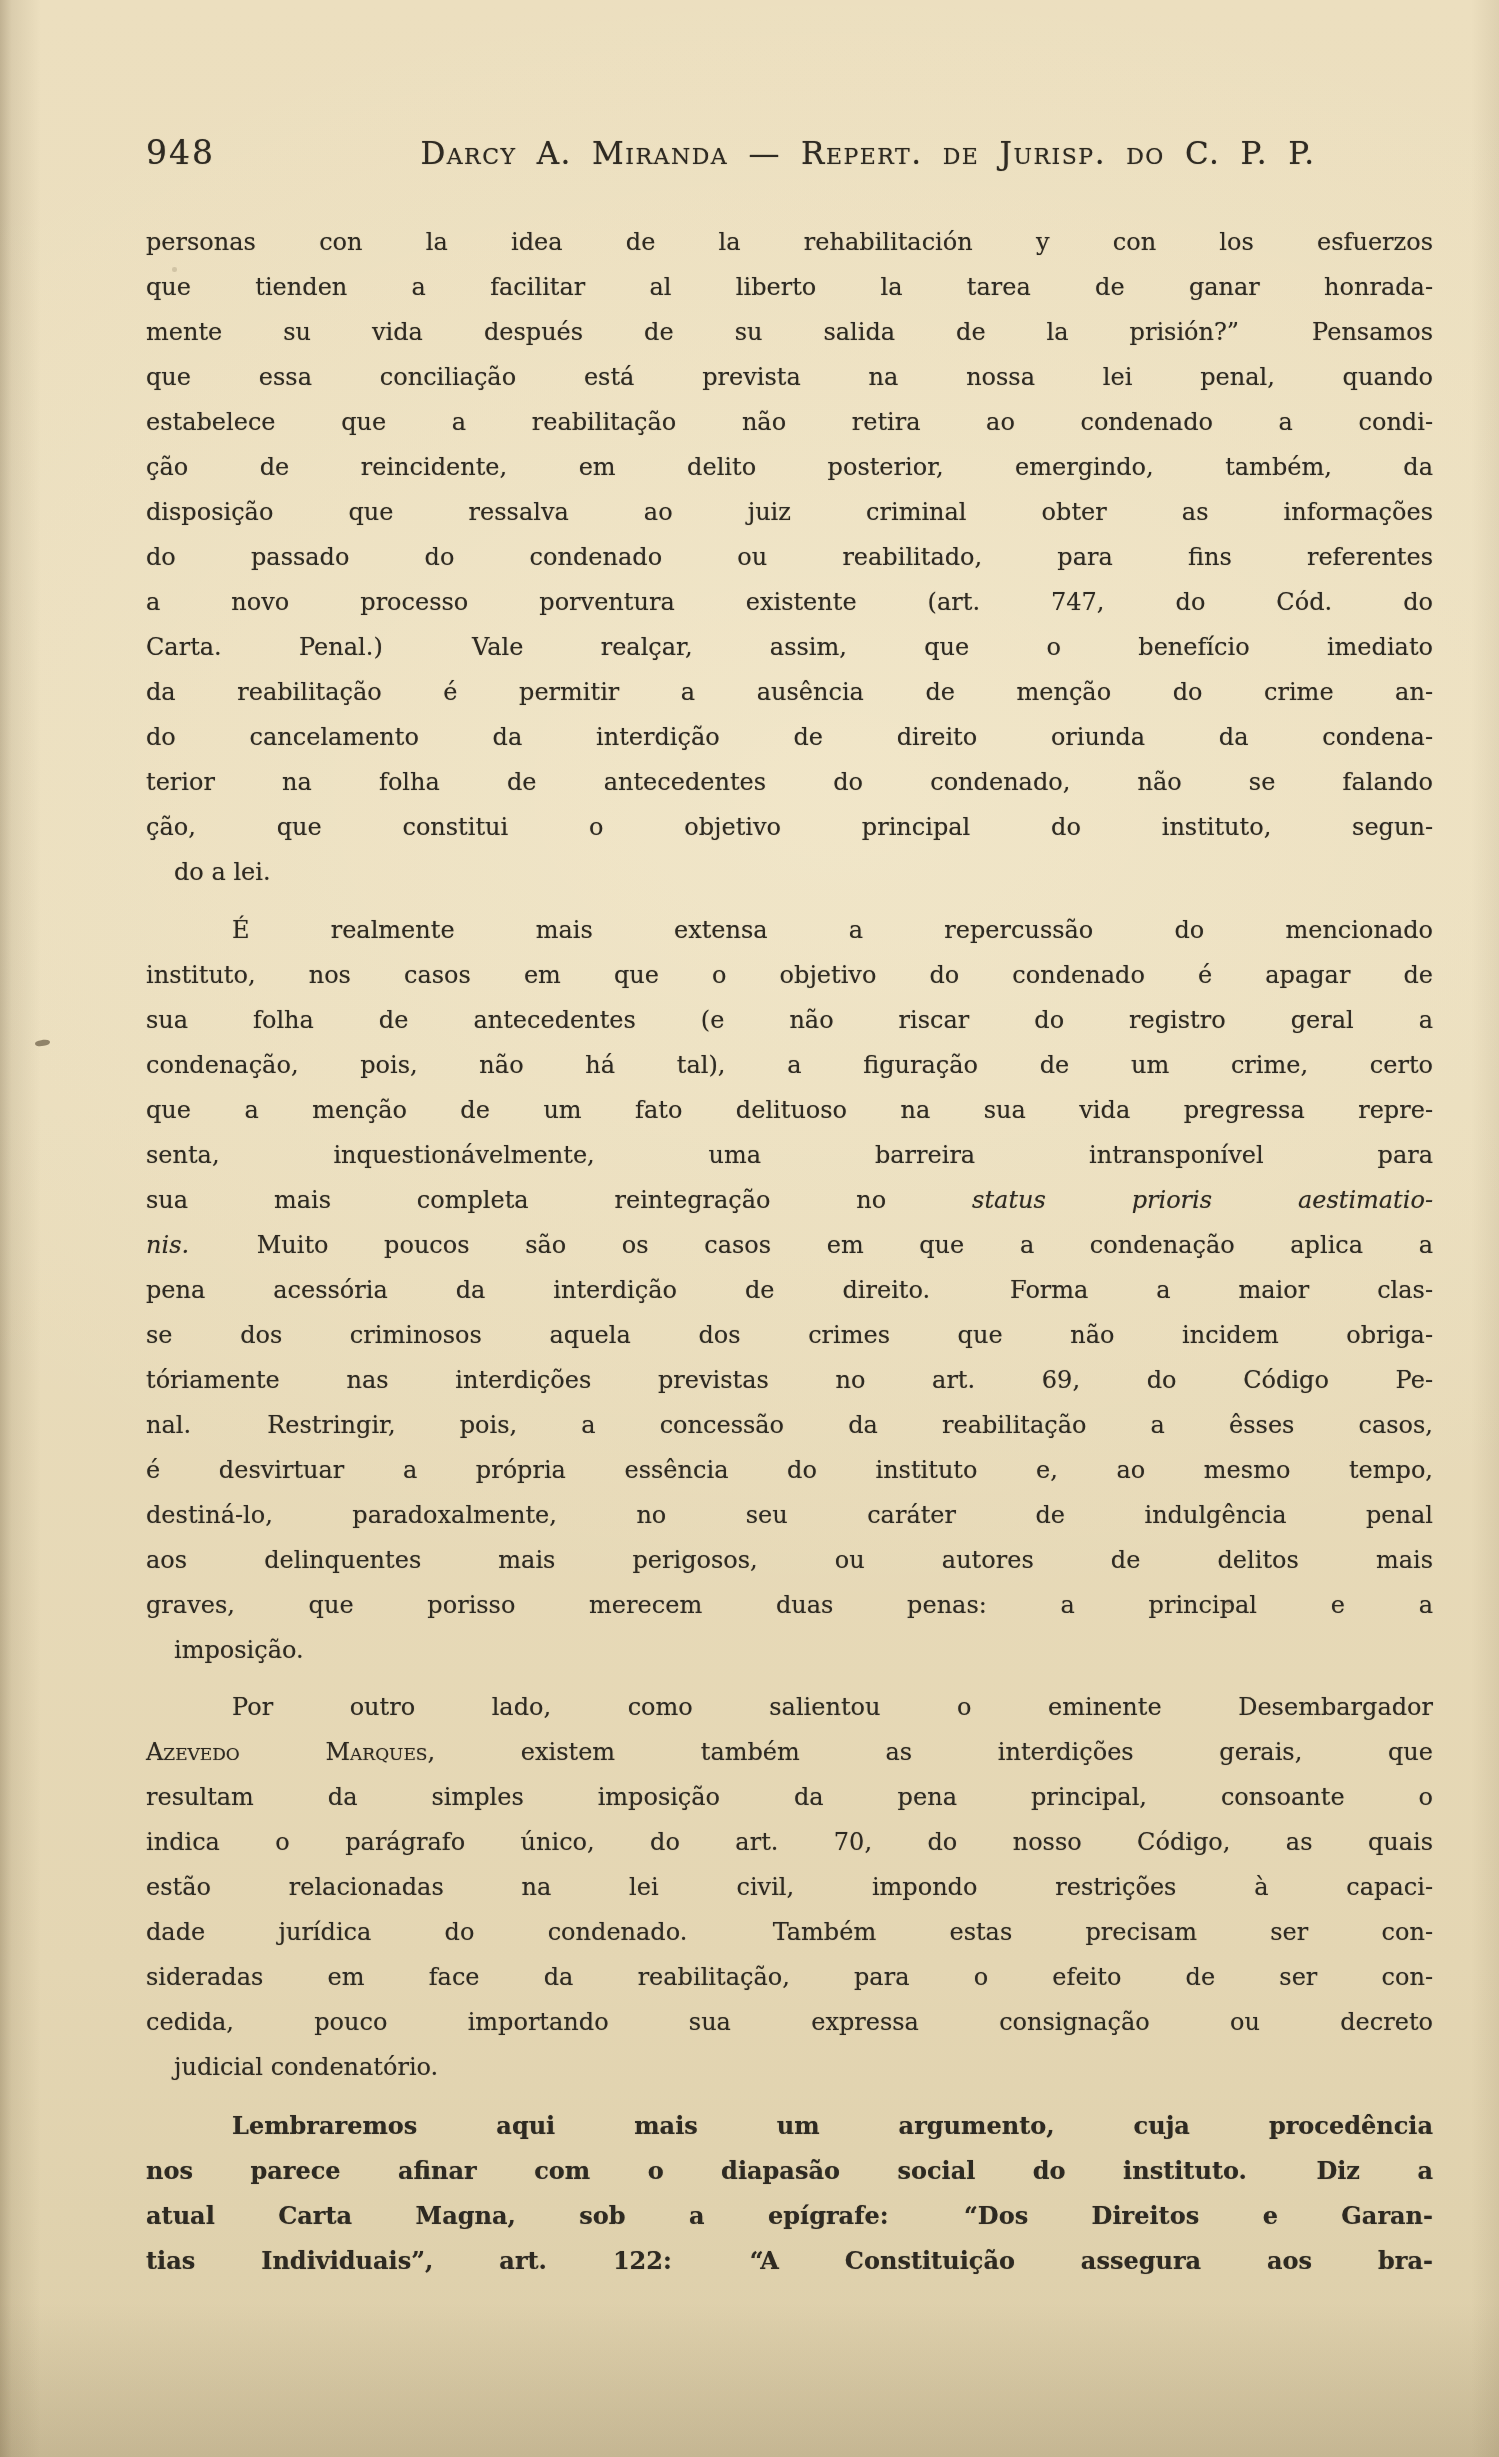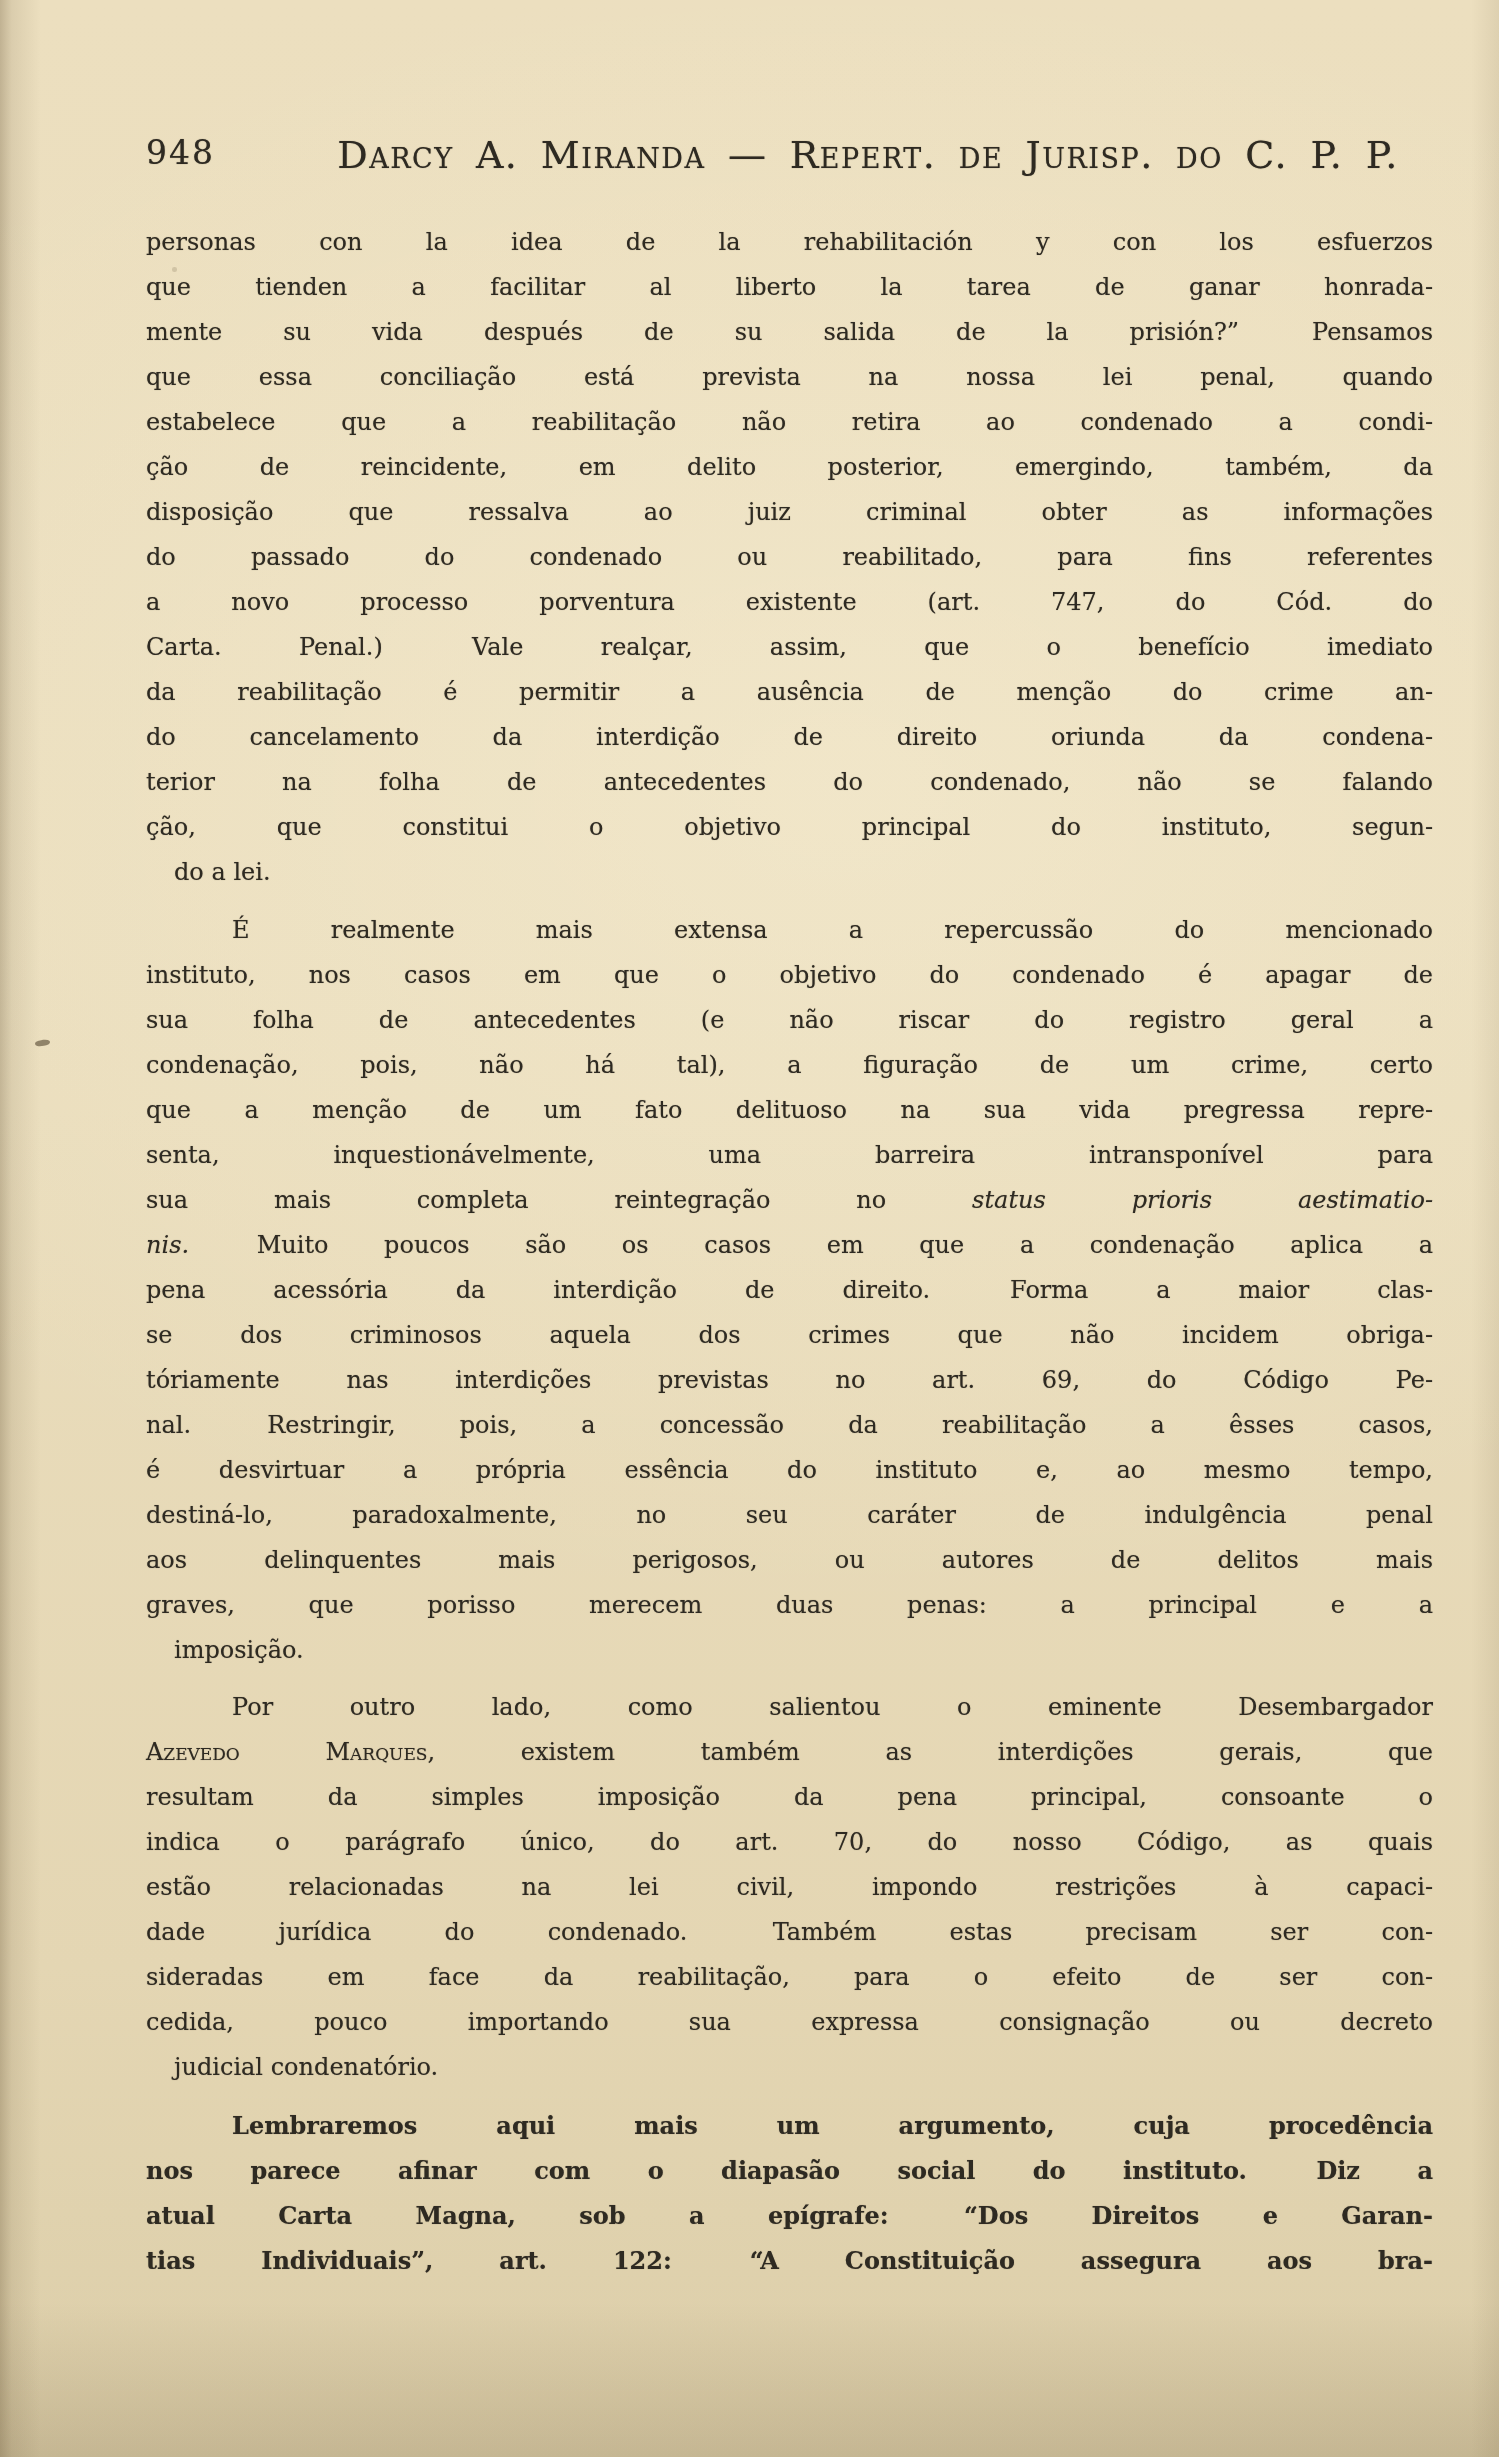--- a/index.html
+++ b/index.html
@@ -19,28 +19,28 @@
       linear-gradient(0deg, rgba(92,74,44,0.18) 0px, rgba(92,74,44,0.0) 156px),
       linear-gradient(180deg, #ecdfbf 0%, #eaddbc 45%, #e4d6b3 80%, #dccea9 100%);
   }
   .speck { position: absolute; background: rgba(95,82,58,0.65); border-radius: 45%; }
   .speck-1 { left: 35px; top: 1040px; width: 14.6px; height: 5.9px; transform: rotate(-8deg); }
   .speck-2 { left: 1226px; top: 1599px; width: 6.8px; height: 6.8px; opacity: .45; }
   .speck-3 { left: 172px; top: 267px; width: 4.9px; height: 4.9px; opacity: .30; }
 
   .header {
     position: absolute; left: 146px; top: 133px; width: 1287px;
-    display: flex; align-items: flex-start;
+    display: flex; align-items: center;
     text-shadow: 0 0 1px rgba(52,45,32,0.55);
   }
   .page-num { font-size: 33px; letter-spacing: 2px; }
   .running-title {
     flex: 1; text-align: center; margin-left: 88px;
     font-variant: small-caps;
-    font-size: 38px;
+    font-size: 31px;
     letter-spacing: 1.5px;
     word-spacing: 8.8px;
     white-space: nowrap;
   }
 
   .body-text {
     position: absolute; left: 146px; top: 220px; width: 1287px;
     font-size: 24px; line-height: 45px;
     text-shadow: 0 0 1px rgba(52,45,32,0.45);
   }

